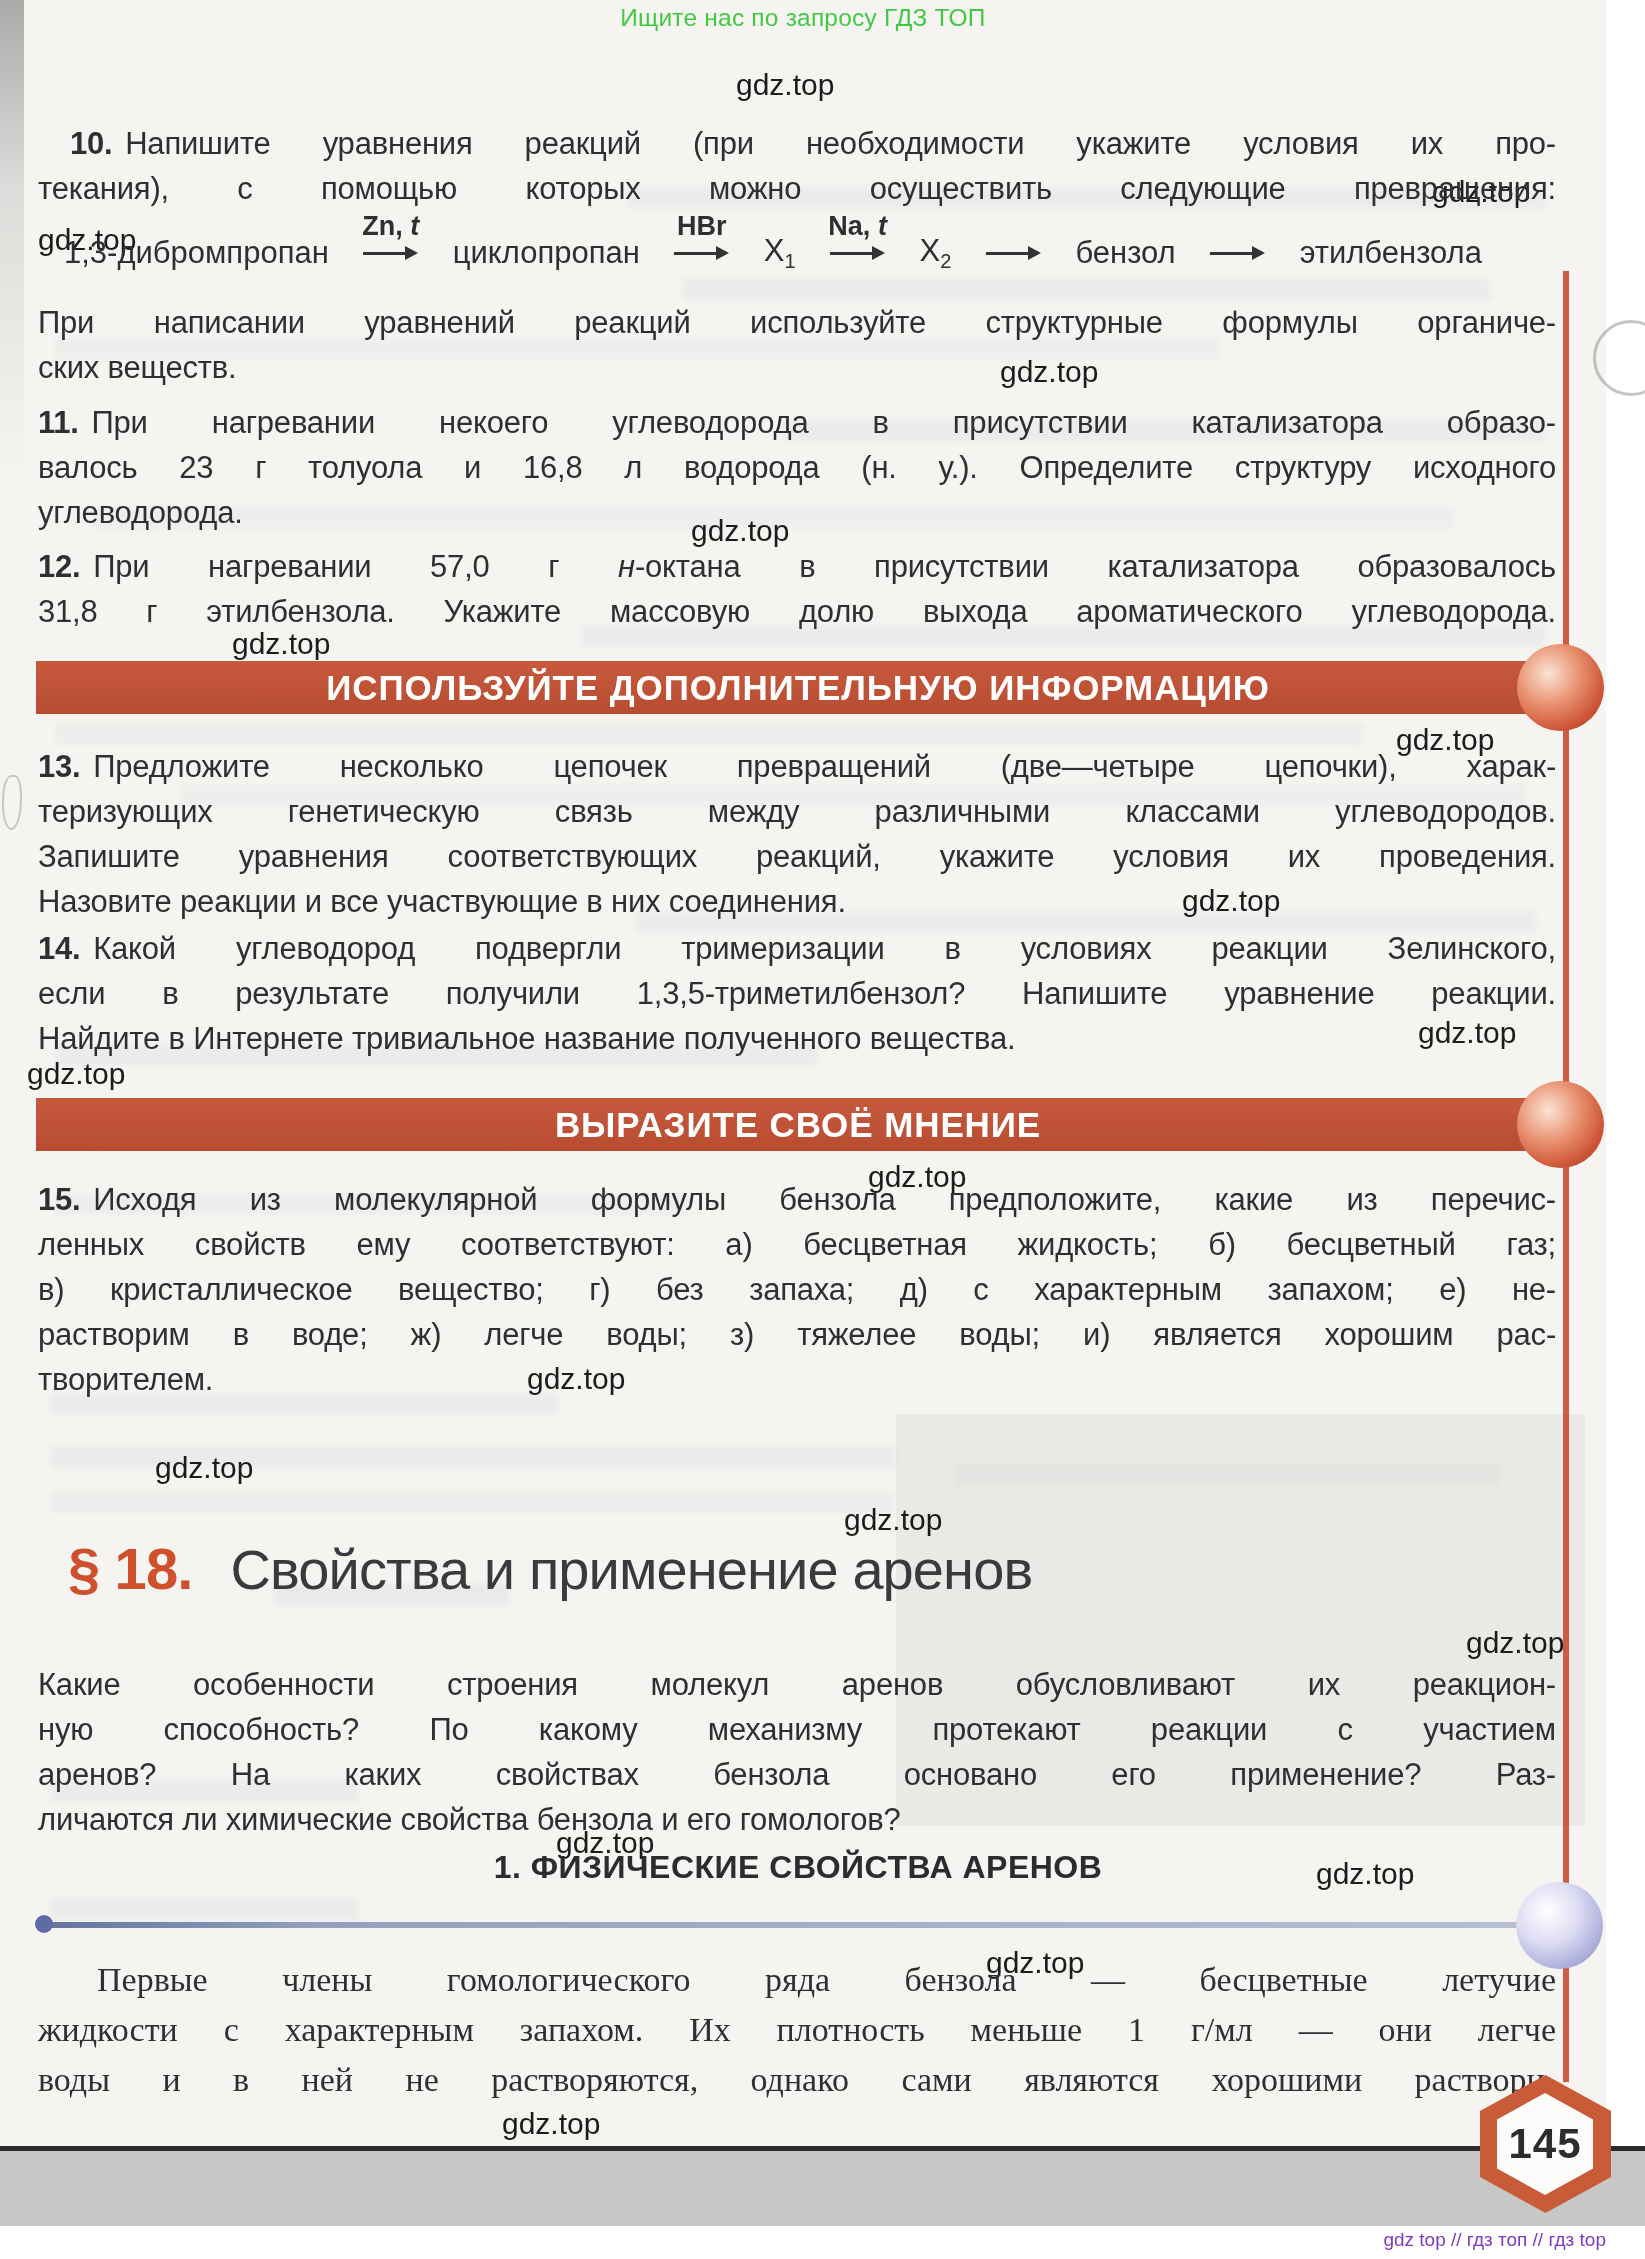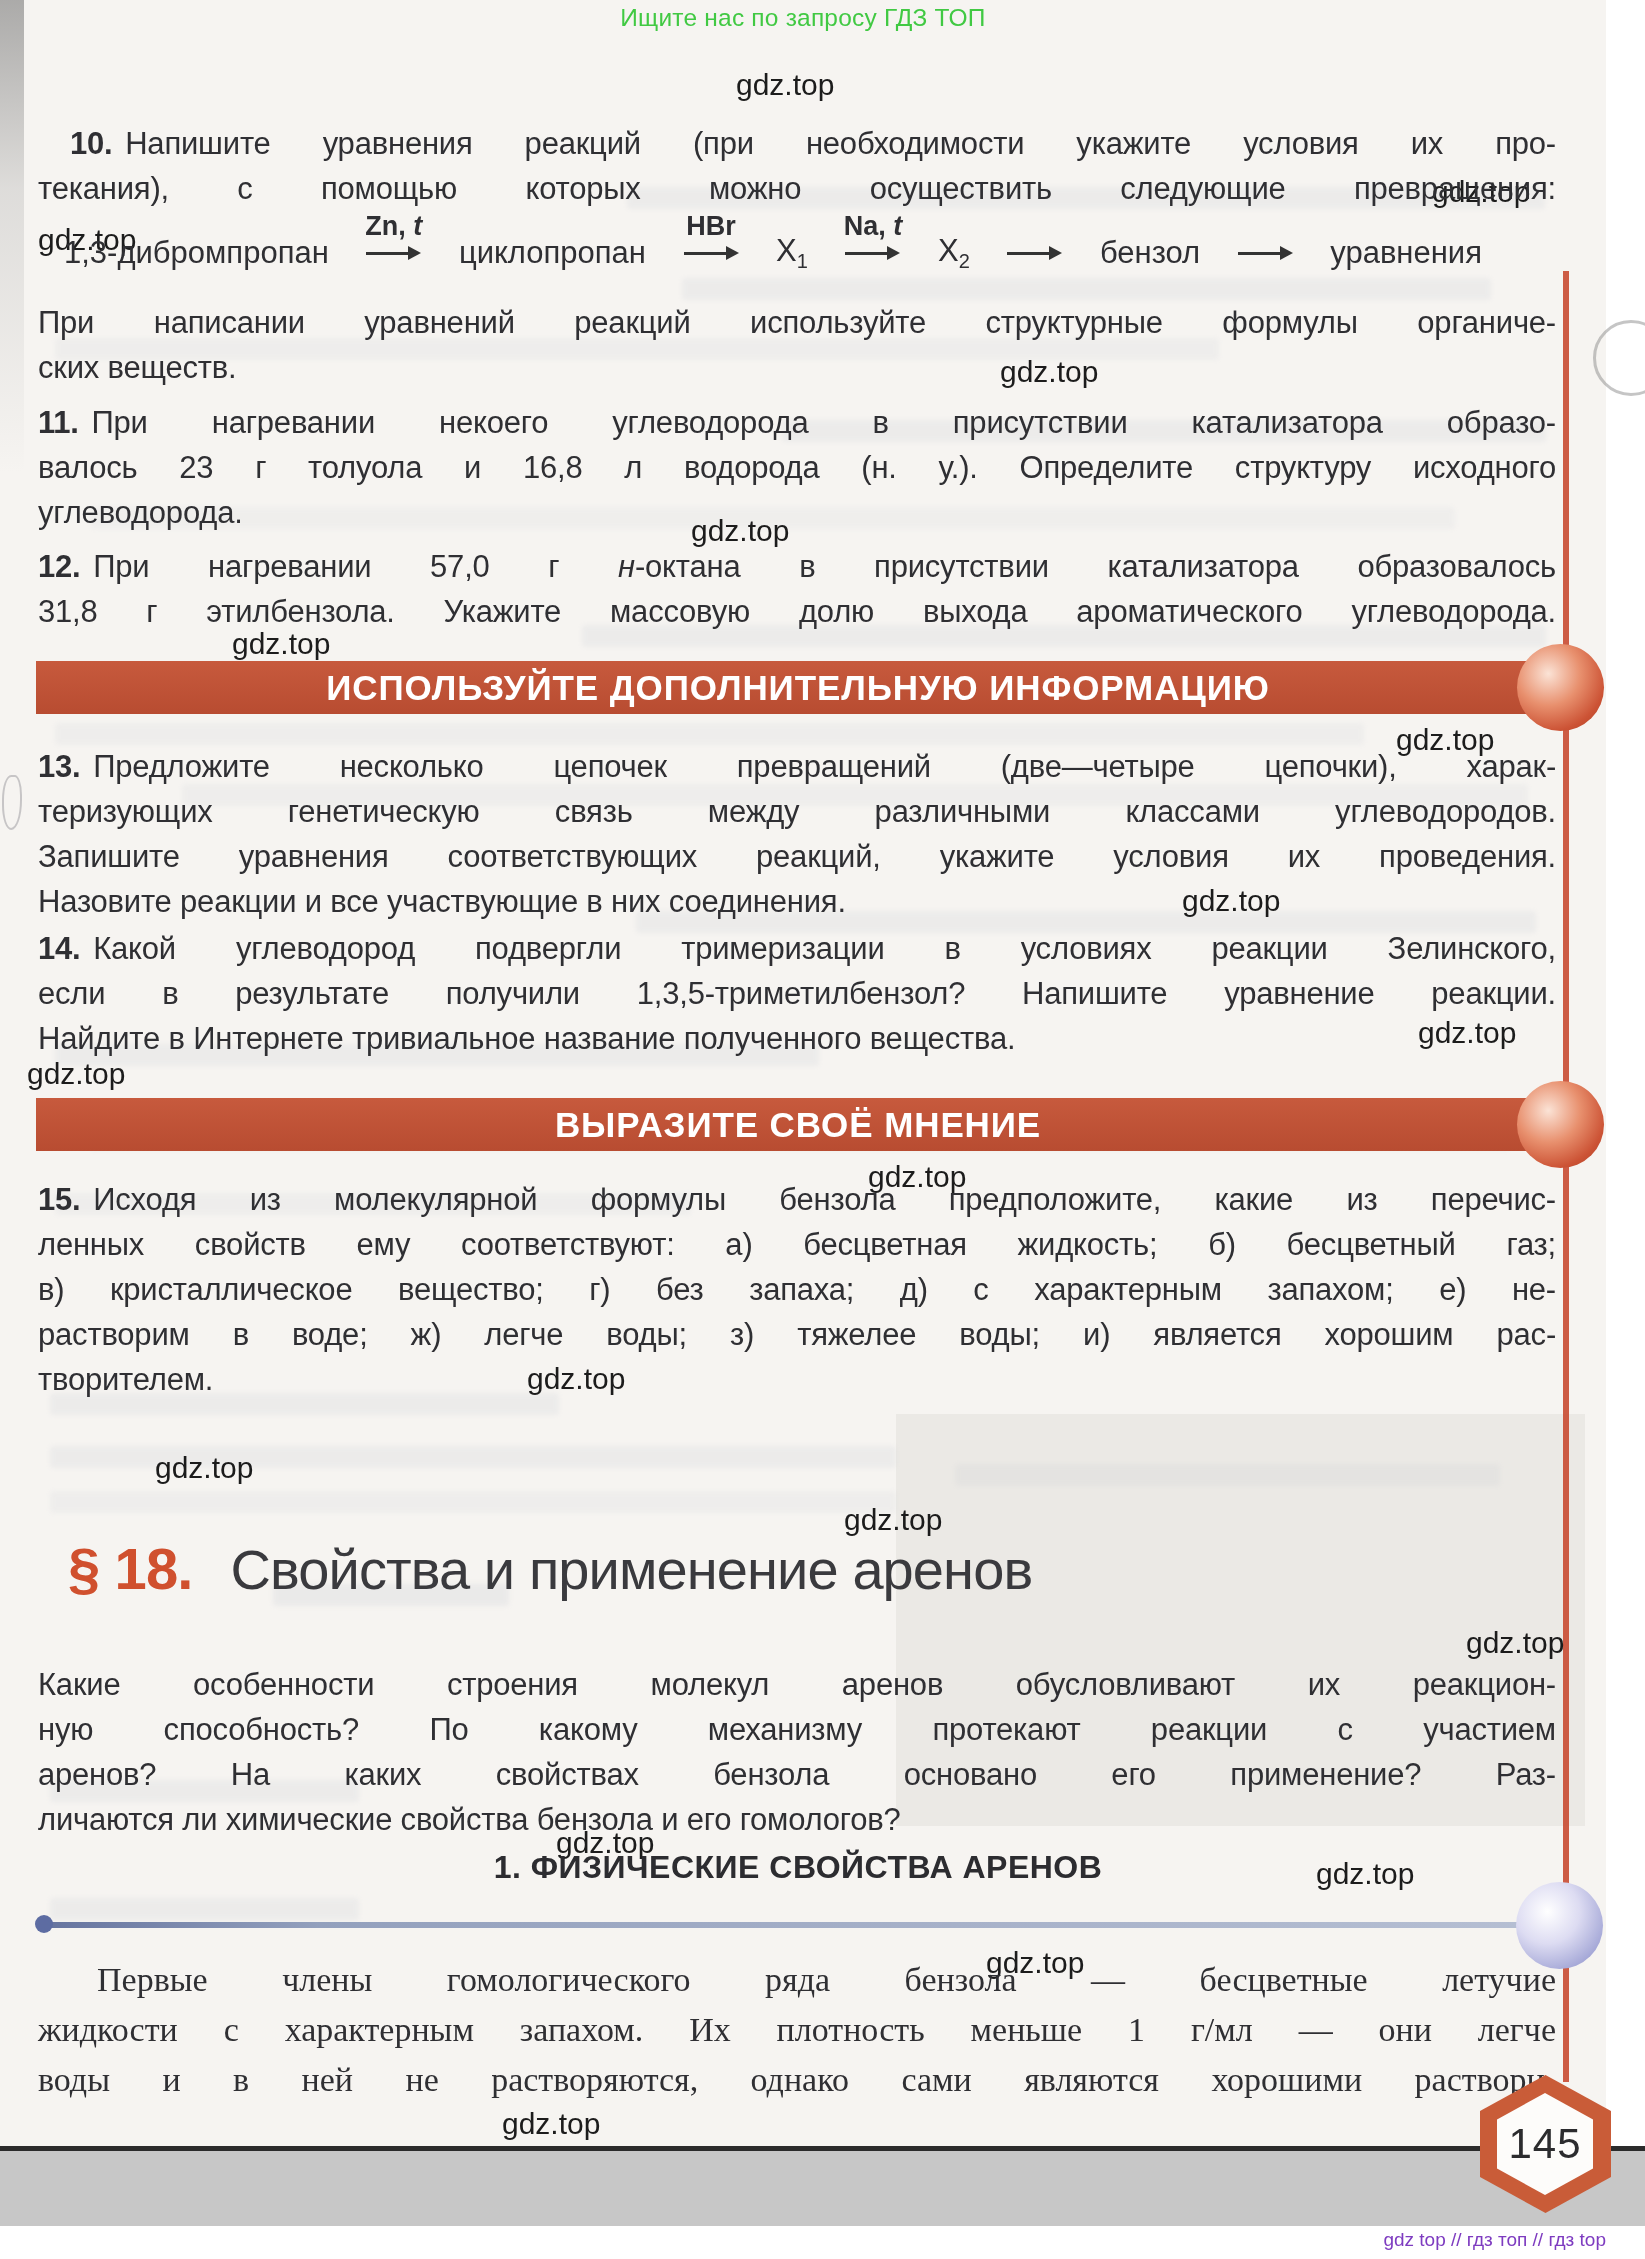--- a/index.html
+++ b/index.html
@@ -75,21 +75,21 @@
 
   
   .dark-line { position:absolute; left:0; top:2146px; width:1646px; height:5.5px; background:#2b2b2b; }
   .gray-band { position:absolute; left:0; top:2151px; width:1646px; height:75px; background:var(--scan_gray,#c7c7c7); }
   .white-strip { position:absolute; left:0; top:2226px; width:1646px; height:34px; background:#fff; }
 
   .hex { clip-path:polygon(50% 0, 100% 26%, 100% 74%, 50% 100%, 0 74%, 0 26%); position:absolute; }
   .hex.outer { left:1480px; top:2075px; width:131px; height:138px; background:var(--badge_orange,#c95c38); }
   .hex.inner { left:1497px; top:2093px; width:96px; height:102px; background:#fdfcfa;
     display:flex; align-items:center; justify-content:center;
-    font-weight:normal; font-size:42px; color:#2c2c2e; letter-spacing:0.9px; }
+    font-weight:bold; font-size:42px; color:#2c2c2e; letter-spacing:0.9px; }
 </style>
 </head>
 <body>
 
 <div id="page">
 
   <div class="left-streak"></div>
   <div class="arc-artifact"></div>
   <div class="squiggle"></div>
   <div class="gray-block"></div>
@@ -154,21 +154,21 @@
         <span class="albl">HBr</span>
       </span>
     <span class="ci"><span>X</span><sub>1</sub></span>
     <span class="arrow">
         <span class="albl"><span>Na,</span>&nbsp;<i>t</i></span>
       </span>
     <span class="ci"><span>X</span><sub>2</sub></span>
     <span class="arrow"></span>
     <span class="ci">бензол</span>
     <span class="arrow"></span>
-    <span class="ci">уравнения</span>
+    <span class="ci">этилбензола</span>
   </div>
 
   <section class="para" style="top:300px;">
     <div class="jline"><span>При написании уравнений реакций используйте структурные формулы органиче-</span></div>
     <div class="jline last"><span>ских веществ.</span></div>
   </section>
 
   <section class="para" style="top:400px;">
     <div class="jline"><b class="num">11.</b><span>При нагревании некоего углеводорода в присутствии катализатора образо-</span></div>
     <div class="jline"><span>валось 23 г толуола и 16,8 л водорода (н. у.). Определите структуру исходного</span></div>

